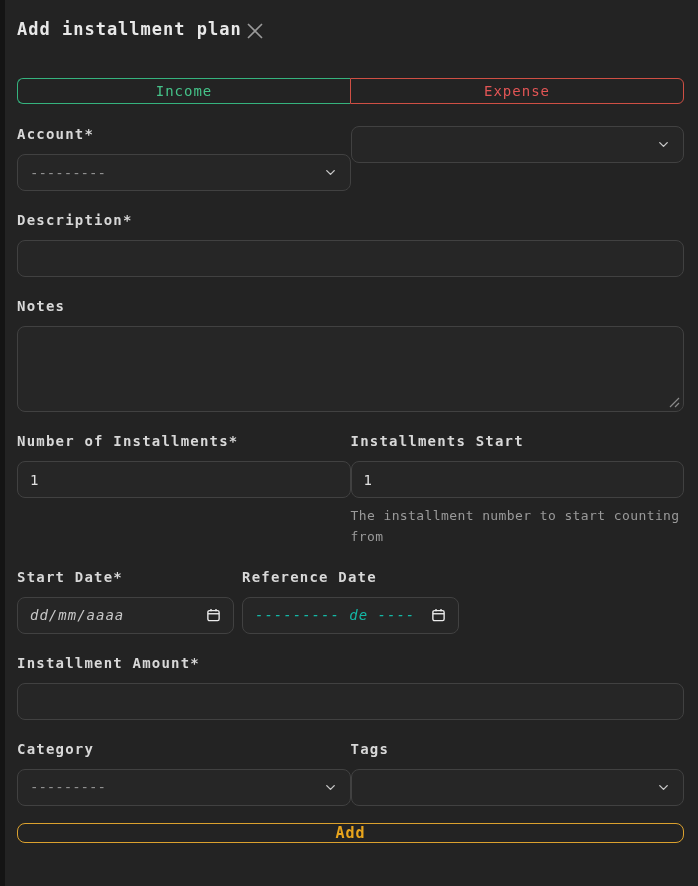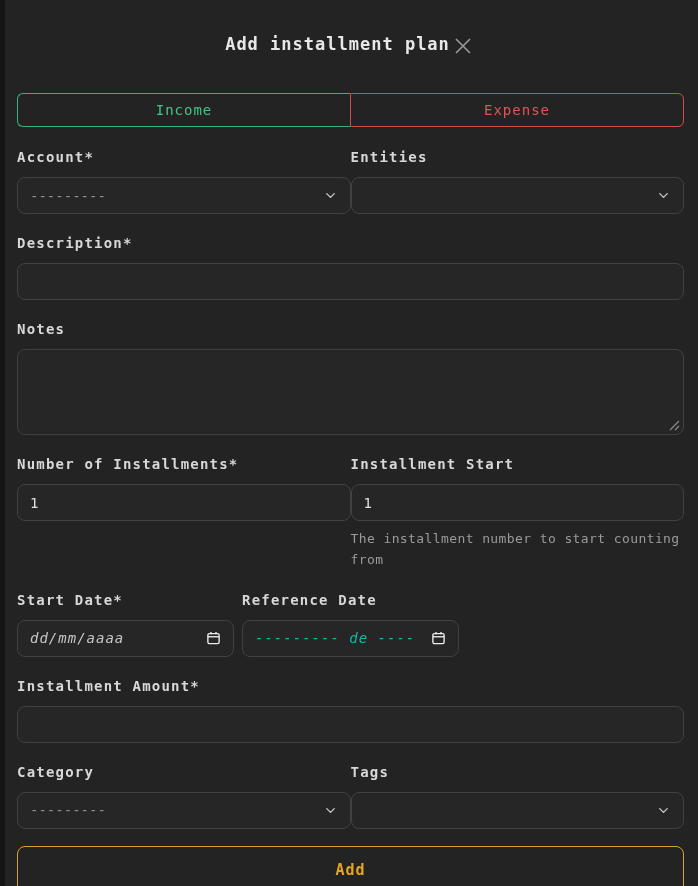--- a/index.html
+++ b/index.html
@@ -10,34 +10,33 @@
     color:#e4e4e4;
     position:relative;
   }
   .page-edge {
     position:absolute; left:0; top:0; width:5px; height:886px;
     background:#141414; z-index:2;
   }
   .modal { position:relative; padding:16px 14px 22px 17px; z-index:1; }
 
   .modal-header {
-    display:flex; justify-content:center; align-items:flex-start;
+    display:flex; justify-content:flex-start; align-items:flex-start;
     margin-bottom:34px;
-    margin-top:15px;
   }
   .modal-title {
     font-size:17px; font-weight:600; letter-spacing:1px;
     color:#e8e8e8; line-height:26px;
   }
   .close-btn {
     background:none; border:none; cursor:pointer; padding:2px;
     line-height:0; margin-top:2px;
   }
 
-  .toggle-row { display:flex; height:34px; margin-bottom:22px; }
+  .toggle-row { display:flex; height:26px; margin-bottom:22px; }
   .toggle-btn {
     flex:1; background:transparent; cursor:pointer;
     font-family:inherit; font-size:14px; letter-spacing:1px;
     display:flex; align-items:center; justify-content:center;
   }
   .toggle-income {
     color:#45c389; border:1px solid #35b37e; border-right:none;
     border-radius:6px 0 0 6px;
   }
   .toggle-expense {
@@ -73,21 +72,21 @@
     padding:8px 12px; font-size:14px; color:#e0e0e0; cursor:text;
   }
   .resize-handle { position:absolute; right:3px; bottom:3px; line-height:0; }
 
   .help-text {
     margin-top:8px; font-size:13px; line-height:1.6;
     color:#9a9a9a; letter-spacing:0.4px;
   }
 
   .add-btn {
-    width:100%; height:48px; background:transparent;
+    width:100%; height:20px; background:transparent;
     border:1.5px solid #dba12e; border-radius:8px;
     color:#e8a41c; font-family:inherit; font-size:15px; font-weight:600;
     letter-spacing:1px; cursor:pointer;
   }
 </style>
 </head>
 <body>
 
 <div class="page-edge"></div>
 
@@ -111,21 +110,20 @@
     <div>
       <span class="field-label">Account*</span>
       <div class="control select">
         <span class="value dashes">---------</span>
         <svg class="chev" width="15" height="15" viewBox="0 0 24 24">
           <path d="M6 9 L12 15 L18 9" stroke="#c8c8c8" stroke-width="2.2" fill="none" stroke-linecap="round" stroke-linejoin="round"></path>
         </svg>
       </div>
     </div>
     <div>
-      <span class="field-label">Entities</span>
       <div class="control select">
         <span class="value"></span>
         <svg class="chev" width="15" height="15" viewBox="0 0 24 24">
           <path d="M6 9 L12 15 L18 9" stroke="#c8c8c8" stroke-width="2.2" fill="none" stroke-linecap="round" stroke-linejoin="round"></path>
         </svg>
       </div>
     </div>
   </div>
 
   <div class="row">
@@ -148,21 +146,21 @@
   </div>
 
   <div class="grid2 row">
     <div>
       <span class="field-label">Number of Installments*</span>
       <div class="control">
         <span class="value">1</span>
       </div>
     </div>
     <div>
-      <span class="field-label">Installment Start</span>
+      <span class="field-label">Installments Start</span>
       <div class="control">
         <span class="value">1</span>
       </div>
       <div class="help-text">The installment number to start counting from</div>
     </div>
   </div>
 
   <div class="grid3 row">
     <div>
       <span class="field-label">Start Date*</span>

